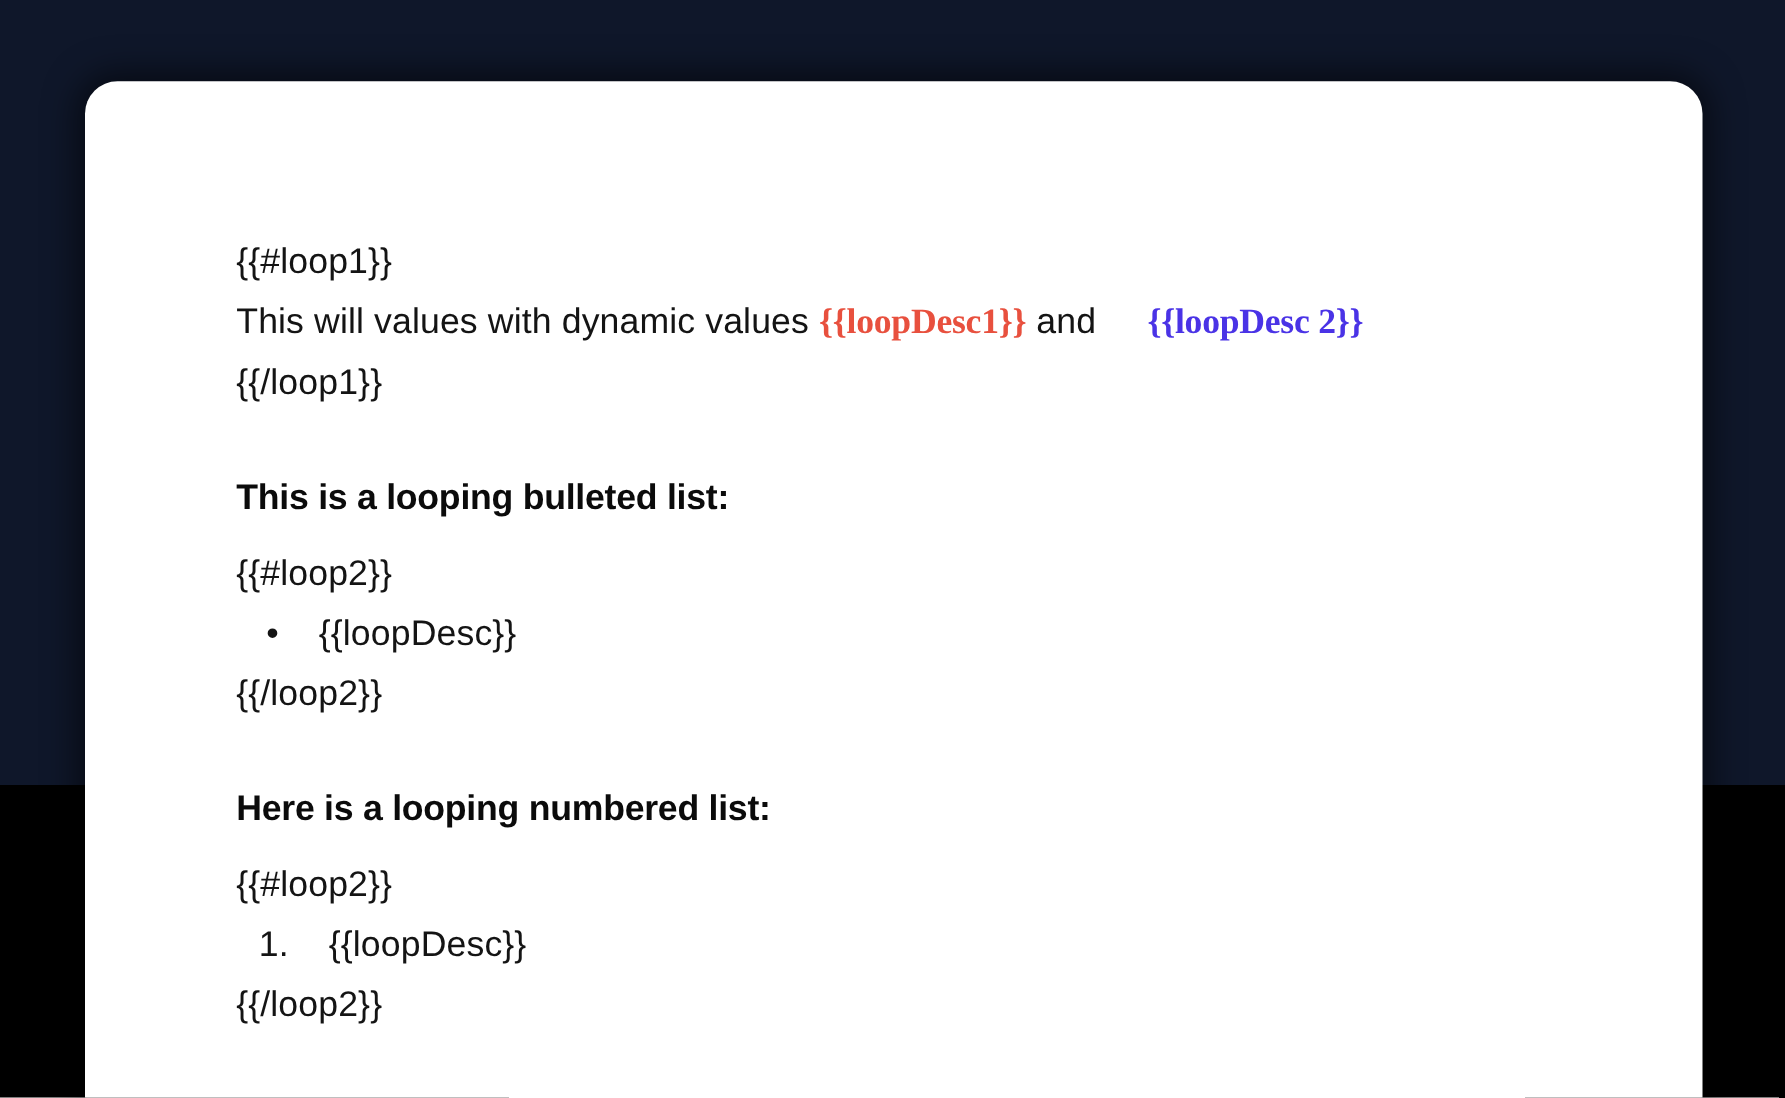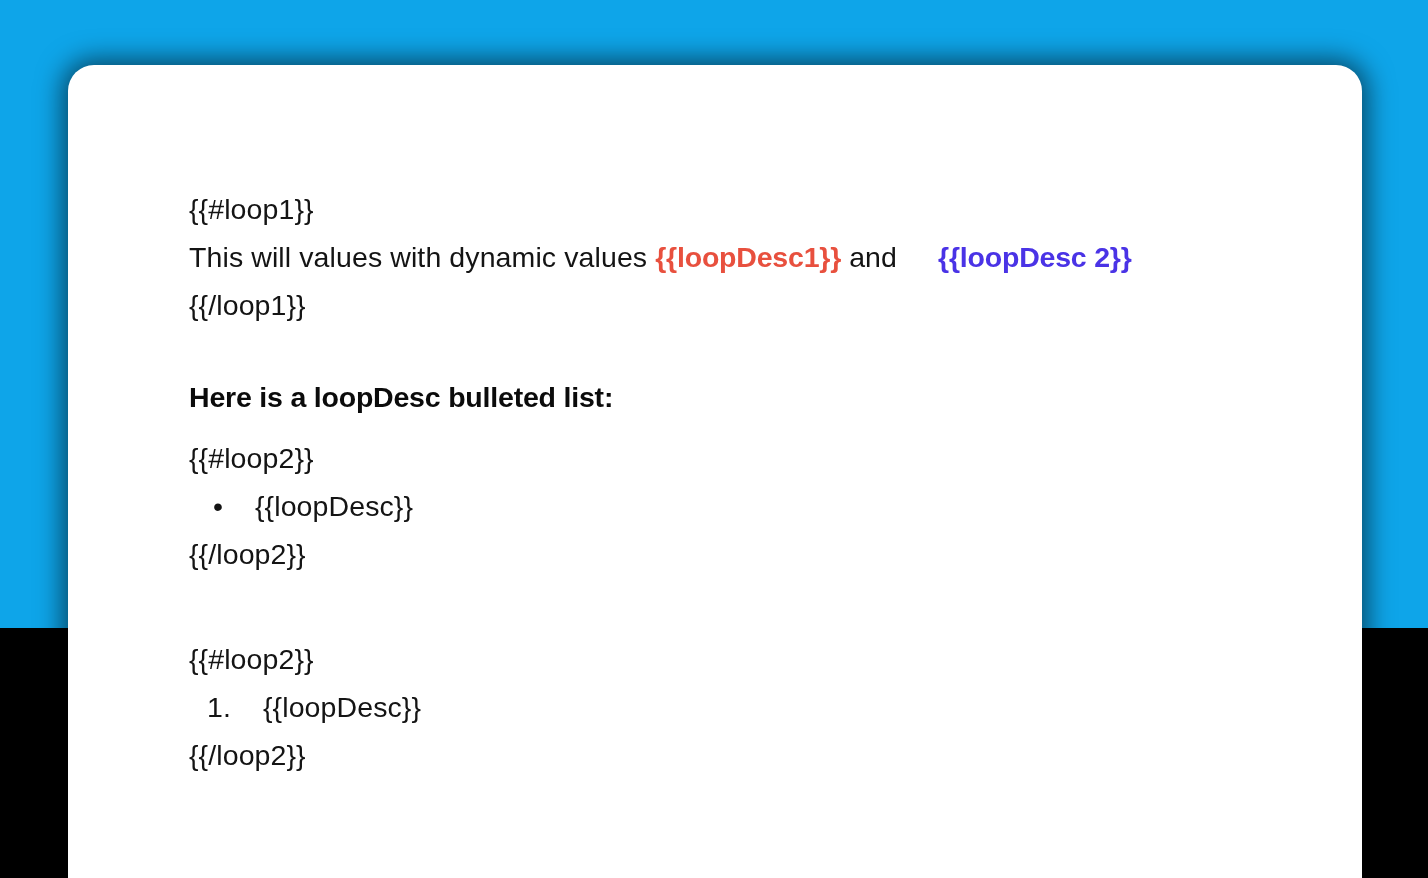--- a/index.html
+++ b/index.html
@@ -12,21 +12,21 @@
     height: 878px;
     background: #000000;
     font-family: "Liberation Sans", sans-serif;
     overflow: hidden;
   }
 
   #root {
     position: relative;
     width: 1428px;
     height: 628px;
-    background: #0ea5e9;
+    background: #0f172a;
   }
 
   
   #doc-card {
     position: absolute;
     left: 68px;
     top: 65px;
     width: 1294px;
     height: 830px;            
     background: #ffffff;
@@ -63,20 +63,21 @@
     font-weight: bold;
     font-size: 28.5px;
     line-height: 48px;
     letter-spacing: -0.2px;
     color: #0b0b0b;
   }
 
   .var {
     font-weight: bold;
     letter-spacing: -0.2px;
+    font-family: Liberation Serif, serif;
   }
   .var-red { color: #e8503e; }
   .var-purple { color: #4a33e6; margin-left: 33px; }
 
   
   .li-row {
     display: flex;
     align-items: baseline;
     line-height: 48px;
   }
@@ -116,38 +117,39 @@
 
         <div class="line"><span>This will values with dynamic values </span><span class="var var-red">{{loopDesc1}}</span><span> and </span><span class="var var-purple">{{loopDesc 2}}</span></div>
 
         <div class="line">{{/loop1}}</div>
       </div>
 
       <div class="gap-lg"></div>
 
       <div class="blk">
 
-        <div class="heading">Here is a loopDesc bulleted list:</div>
+        <div class="heading">This is a looping bulleted list:</div>
 
         <div style="height:13px"></div>
 
         <div class="line">{{#loop2}}</div>
 
         <div class="li-row">
           <span class="li-marker bullet-marker">•</span>
           <span class="li-text">{{loopDesc}}</span>
         </div>
 
         <div class="line">{{/loop2}}</div>
       </div>
 
       <div class="gap-lg"></div>
 
       <div class="blk">
 
+        <div class="heading">Here is a looping numbered list:</div>
 
         <div style="height:13px"></div>
 
         <div class="line">{{#loop2}}</div>
 
         <div class="li-row">
           <span class="li-marker num-marker">1.</span>
           <span class="li-text">{{loopDesc}}</span>
         </div>
 

